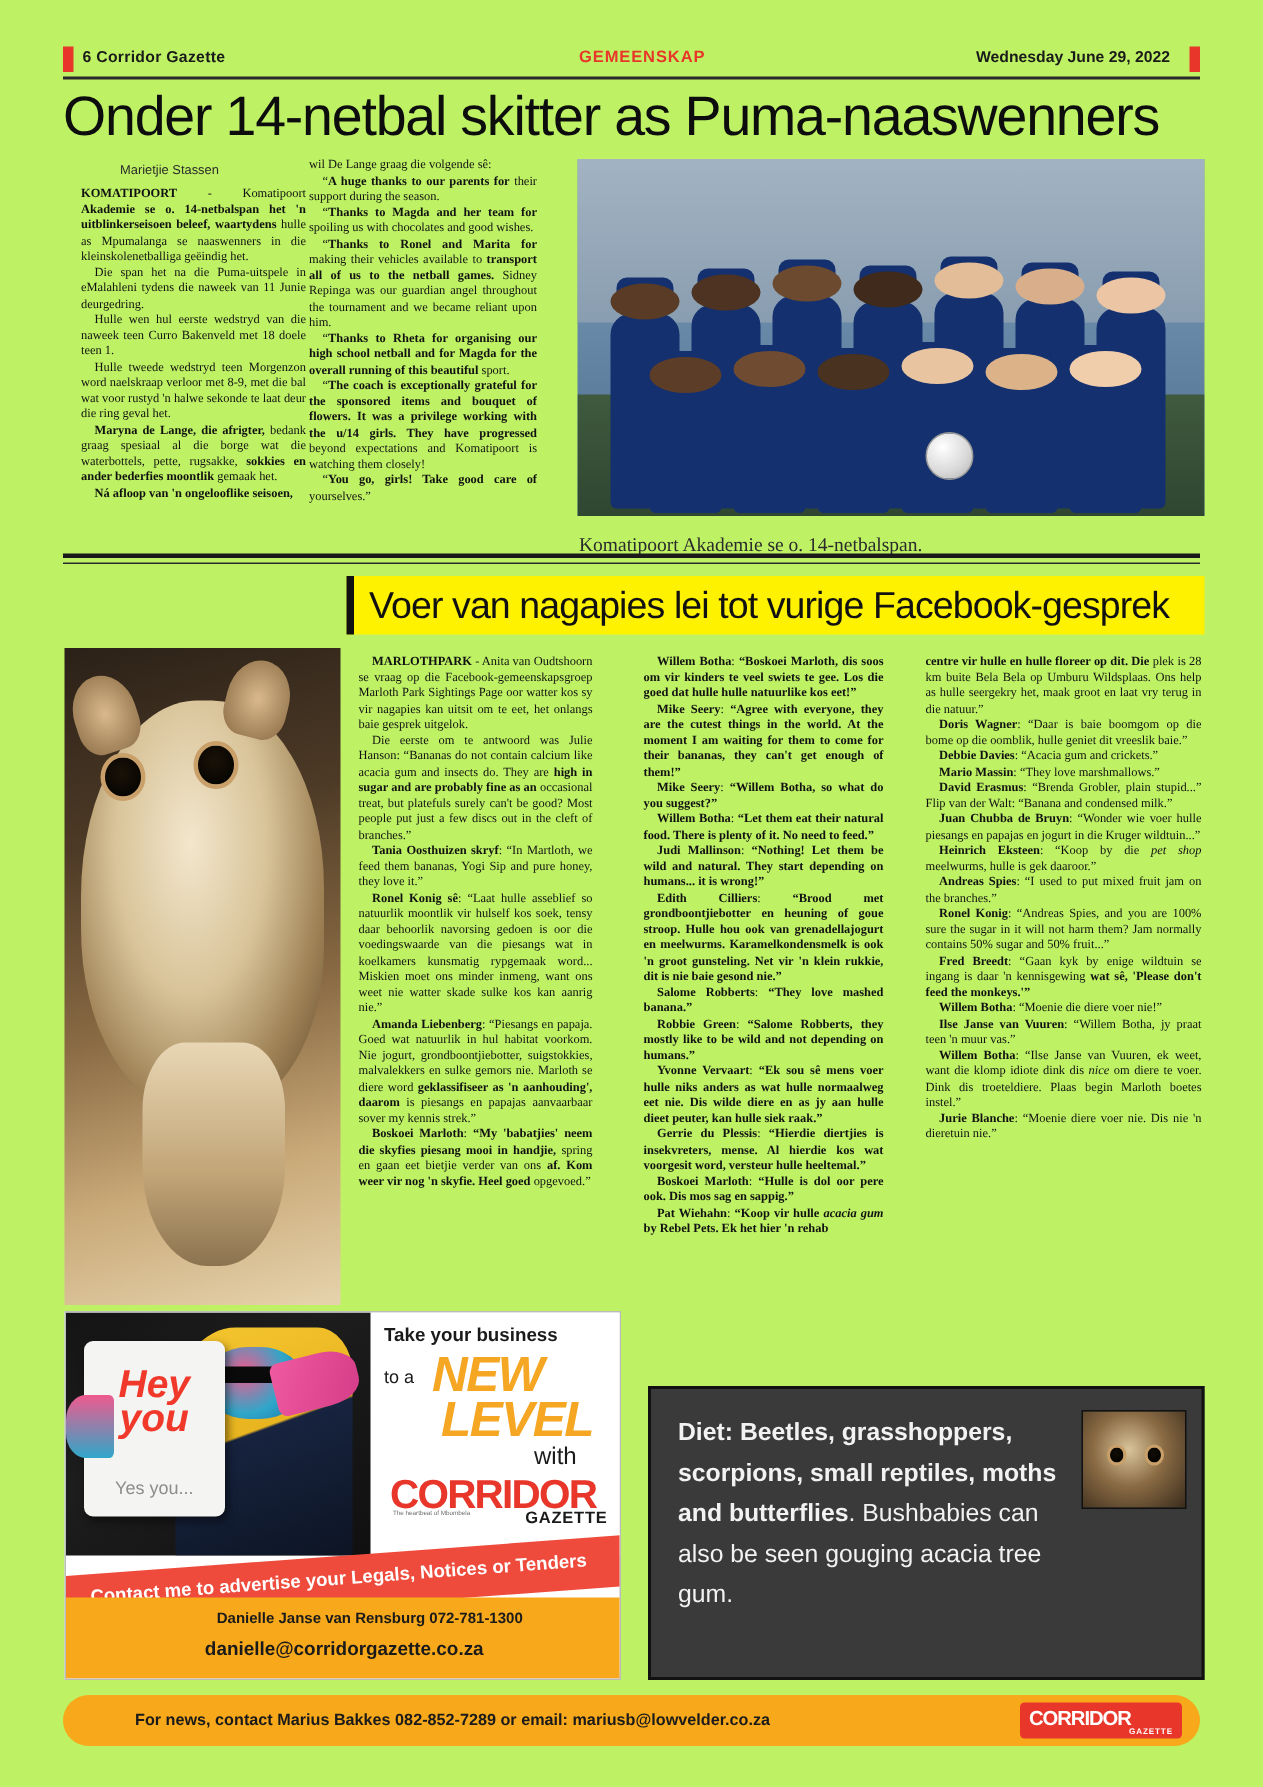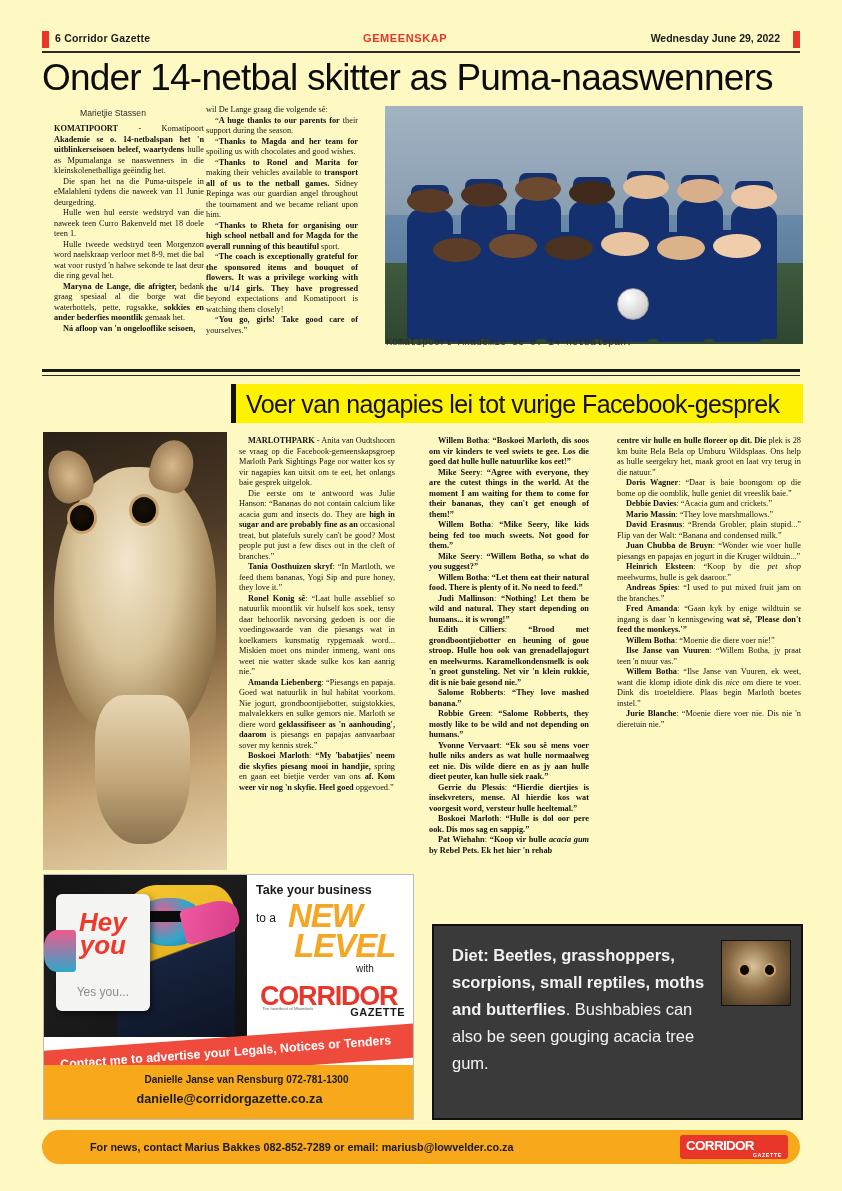--- a/index.html
+++ b/index.html
@@ -2,38 +2,38 @@
 <html><head>
 <meta charset="utf-8">
 <style>
   * { box-sizing: border-box; margin: 0; padding: 0; }
   html, body {
     width: 842px; height: 1191px;
     background: #ffffff;
     font-family: "Liberation Serif", serif;
     overflow: hidden;
   }
-  .page { position: relative; width: 842px; height: 1191px; background:#fef9c3; }
+  .page { position: relative; width: 842px; height: 1191px; background:#bef264; }
 
   
   .masthead {
     position: absolute; left: 42px; top: 30px; width: 758px; height: 22px;
   }
   .masthead-tab {
     position: absolute; left: 0; top: 1px; width: 7px; height: 17px;
     background: #e8362a;
   }
   .masthead-page {
     position: absolute; left: 13px; top: 2px;
     font-family: "Liberation Sans", sans-serif;
     font-size: 10.5px; font-weight: bold; color: #1a1a1a;
     letter-spacing: .2px;
   }
   .masthead-section {
-    position: absolute; left: 321px; top: 2px;
+    position: absolute; left: 344px; top: 2px;
     font-family: "Liberation Sans", sans-serif;
     font-size: 11px; font-weight: bold; color: #e8362a;
     letter-spacing: .6px;
   }
   .masthead-date {
     position: absolute; right: 20px; top: 2px;
     font-family: "Liberation Sans", sans-serif;
     font-size: 10.5px; font-weight: bold; color: #1a1a1a;
   }
   .masthead-tab-right {
@@ -96,23 +96,23 @@
     position:absolute; left:8%; top:-24px; width:84%; height:11px;
     background:#14306e; border-radius:7px 7px 2px 2px;
   }
   .pn-ball {
     position: absolute; width: 32px; height: 32px; border-radius: 50%;
     background: radial-gradient(circle at 35% 30%, #fff, #d8d8d8 60%, #b0b0b0);
     border: 1px solid #999;
     left: 232px; bottom: 24px;
   }
   .caption {
-    position: absolute; left: 386px; top: 337px; width: 420px;
-    font-family: Liberation Mono, monospace;
-    font-size: 10px; color: #2b2b2b;
+    position: absolute; left: 386px; top: 355px; width: 420px;
+    font-family: Liberation Serif, serif;
+    font-size: 13px; color: #2b2b2b;
   }
 
   .rule-thick {
     position: absolute; left: 42px; width: 758px; height: 3px; background: #1a1a1a;
   }
   .rule-thin {
     position: absolute; left: 42px; width: 758px; height: 1px; background: #2a2a2a;
   }
 
   
@@ -222,21 +222,21 @@
     font-family:"Liberation Sans", sans-serif; font-size: 33px; font-weight:bold; font-style:italic;
     color:#f5a623; letter-spacing:-1px;
   }
   .ad-level {
     position:absolute; left: 46px; top: 52px;
     font-family:"Liberation Sans", sans-serif; font-size: 33px; font-weight:bold; font-style:italic;
     color:#f5a623; letter-spacing:-1px;
   }
   .ad-with {
     position:absolute; left: 108px; top: 88px;
-    font-family:"Liberation Sans", sans-serif; font-size: 10px; color:#1a1a1a;
+    font-family:"Liberation Sans", sans-serif; font-size: 16px; color:#1a1a1a;
   }
   .ad-corridor {
     position:absolute; left: 12px; top: 106px;
     font-family:"Liberation Sans", sans-serif; font-size: 27px; font-weight:bold;
     color:#e8362a; letter-spacing:-1.2px;
   }
   .ad-corr-sub {
     position:absolute; left: 14px; top: 131px;
     font-family:"Liberation Sans", sans-serif; font-size: 4.2px; color:#6b6b6b;
   }
@@ -433,42 +433,42 @@
       <p><b>MARLOTHPARK</b> - Anita van Oudtshoorn se vraag op die Facebook-gemeenskapsgroep Marloth Park Sightings Page oor watter kos sy vir nagapies kan uitsit om te eet, het onlangs baie gesprek uitgelok.</p>
       <p>Die eerste om te antwoord was Julie Hanson: “Bananas do not contain calcium like acacia gum and insects do. They are <b>high in sugar and are probably fine as an</b> occasional treat, but platefuls surely can't be good? Most people put just a few discs out in the cleft of branches.”</p>
       <p><b>Tania Oosthuizen skryf</b>: “In Martloth, we feed them bananas, Yogi Sip and pure honey, they love it.”</p>
       <p><b>Ronel Konig sê</b>: “Laat hulle asseblief so natuurlik moontlik vir hulself kos soek, tensy daar behoorlik navorsing gedoen is oor die voedingswaarde van die piesangs wat in koelkamers kunsmatig rypgemaak word... Miskien moet ons minder inmeng, want ons weet nie watter skade sulke kos kan aanrig nie.”</p>
       <p><b>Amanda Liebenberg</b>: “Piesangs en papaja. Goed wat natuurlik in hul habitat voorkom. Nie jogurt, grondboontjiebotter, suigstokkies, malvalekkers en sulke gemors nie. Marloth se diere word <b>geklassifiseer as 'n aanhouding', daarom</b> is piesangs en papajas aanvaarbaar sover my kennis strek.”</p>
       <p><b>Boskoei Marloth</b>: <b>“My 'babatjies' neem die skyfies piesang mooi in handjie,</b> spring en gaan eet bietjie verder van ons <b>af. Kom weer vir nog 'n skyfie. Heel goed</b> opgevoed.”</p>
     </div>
   <div class="col" id="s2c2" style="left:429px; top:436px; width:160px;">
       <p><b>Willem Botha</b>: <b>“Boskoei Marloth, dis soos om vir kinders te veel swiets te gee. Los die goed dat hulle hulle natuurlike kos eet!”</b></p>
       <p><b>Mike Seery</b>: <b>“Agree with everyone, they are the cutest things in the world. At the moment I am waiting for them to come for their bananas, they can't get enough of them!”</b></p>
-      <p><b>Willem Botha</b>: <b>“Mike Seery, like kids being fed too much sweets. Not good for them.”</b></p>
       <p><b>Mike Seery</b>: <b>“Willem Botha, so what do you suggest?”</b></p>
       <p><b>Willem Botha</b>: <b>“Let them eat their natural food. There is plenty of it. No need to feed.”</b></p>
       <p><b>Judi Mallinson</b>: <b>“Nothing! Let them be wild and natural. They start depending on humans... it is wrong!”</b></p>
       <p><b>Edith Cilliers</b>: <b>“Brood met grondboontjiebotter en heuning of goue stroop. Hulle hou ook van grenadellajogurt en meelwurms. Karamelkondensmelk is ook 'n groot gunsteling. Net vir 'n klein rukkie, dit is nie baie gesond nie.”</b></p>
       <p><b>Salome Robberts</b>: <b>“They love mashed banana.”</b></p>
       <p><b>Robbie Green</b>: <b>“Salome Robberts, they mostly like to be wild and not depending on humans.”</b></p>
       <p><b>Yvonne Vervaart</b>: <b>“Ek sou sê mens voer hulle niks anders as wat hulle normaalweg eet nie. Dis wilde diere en as jy aan hulle dieet peuter, kan hulle siek raak.”</b></p>
       <p><b>Gerrie du Plessis</b>: <b>“Hierdie diertjies is insekvreters, mense. Al hierdie kos wat voorgesit word, versteur hulle heeltemal.”</b></p>
       <p><b>Boskoei Marloth</b>: <b>“Hulle is dol oor pere ook. Dis mos sag en sappig.”</b></p>
       <p><b>Pat Wiehahn</b>: <b>“Koop vir hulle <i>acacia gum</i> by Rebel Pets. Ek het hier 'n rehab</b></p>
     </div>
   <div class="col" id="s2c3" style="left:617px; top:436px; width:184px;">
       <p class="noind"><b>centre vir hulle en hulle floreer op dit. Die</b> plek is 28 km buite Bela Bela op Umburu Wildsplaas. Ons help as hulle seergekry het, maak groot en laat vry terug in die natuur.”</p>
       <p><b>Doris Wagner</b>: “Daar is baie boomgom op die bome op die oomblik, hulle geniet dit vreeslik baie.”</p>
       <p><b>Debbie Davies</b>: “Acacia gum and crickets.”</p>
       <p><b>Mario Massin</b>: “They love marshmallows.”</p>
       <p><b>David Erasmus</b>: “Brenda Grobler, plain stupid...” Flip van der Walt: “Banana and condensed milk.”</p>
       <p><b>Juan Chubba de Bruyn</b>: “Wonder wie voer hulle piesangs en papajas en jogurt in die Kruger wildtuin...”</p>
       <p><b>Heinrich Eksteen</b>: “Koop by die <i>pet shop</i> meelwurms, hulle is gek daaroor.”</p>
       <p><b>Andreas Spies</b>: “I used to put mixed fruit jam on the branches.”</p>
-      <p><b>Fred Amanda</b>: “Gaan kyk by enige wildtuin se ingang is daar 'n kennisgewing <b>wat sê, 'Please don't feed the monkeys.'”</b></p>
+      <p><b>Ronel Konig</b>: “Andreas Spies, and you are 100% sure the sugar in it will not harm them? Jam normally contains 50% sugar and 50% fruit...”</p>
+      <p><b>Fred Breedt</b>: “Gaan kyk by enige wildtuin se ingang is daar 'n kennisgewing <b>wat sê, 'Please don't feed the monkeys.'”</b></p>
       <p><b>Willem Botha</b>: “Moenie die diere voer nie!”</p>
       <p><b>Ilse Janse van Vuuren</b>: “Willem Botha, jy praat teen 'n muur vas.”</p>
       <p><b>Willem Botha</b>: “Ilse Janse van Vuuren, ek weet, want die klomp idiote dink dis <i>nice</i> om diere te voer. Dink dis troeteldiere. Plaas begin Marloth boetes instel.”</p>
       <p><b>Jurie Blanche</b>: “Moenie diere voer nie. Dis nie 'n dieretuin nie.”</p>
     </div>
 
   <div class="ad">
     <div class="ad-left">
       <div class="ad-person"></div>
       <div class="ad-face"></div>

